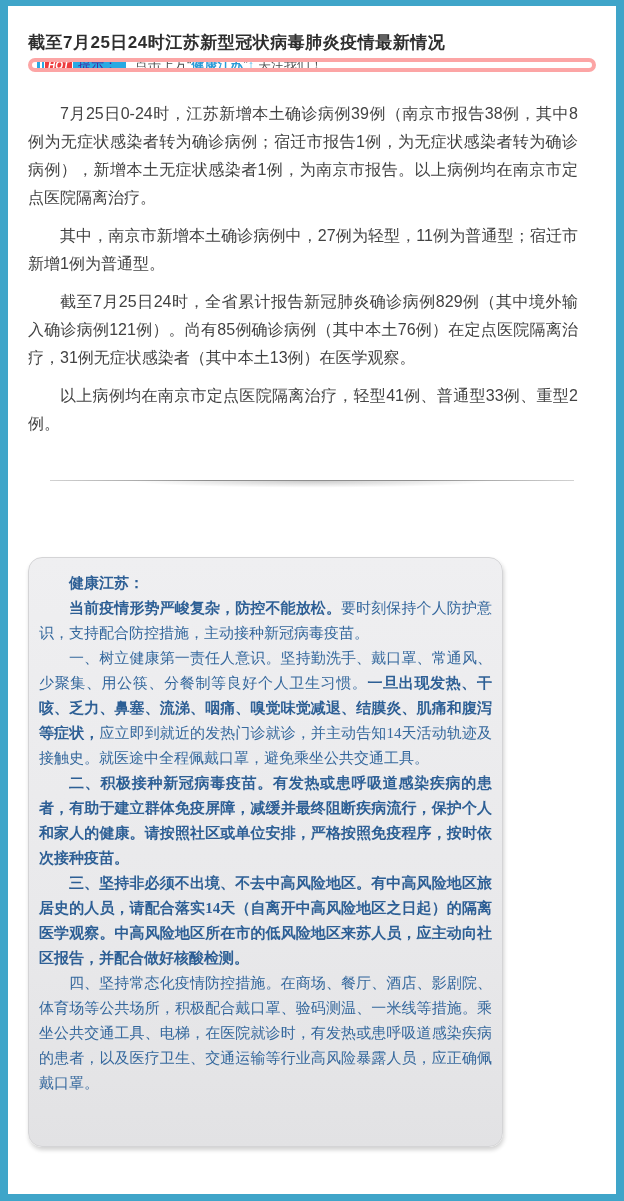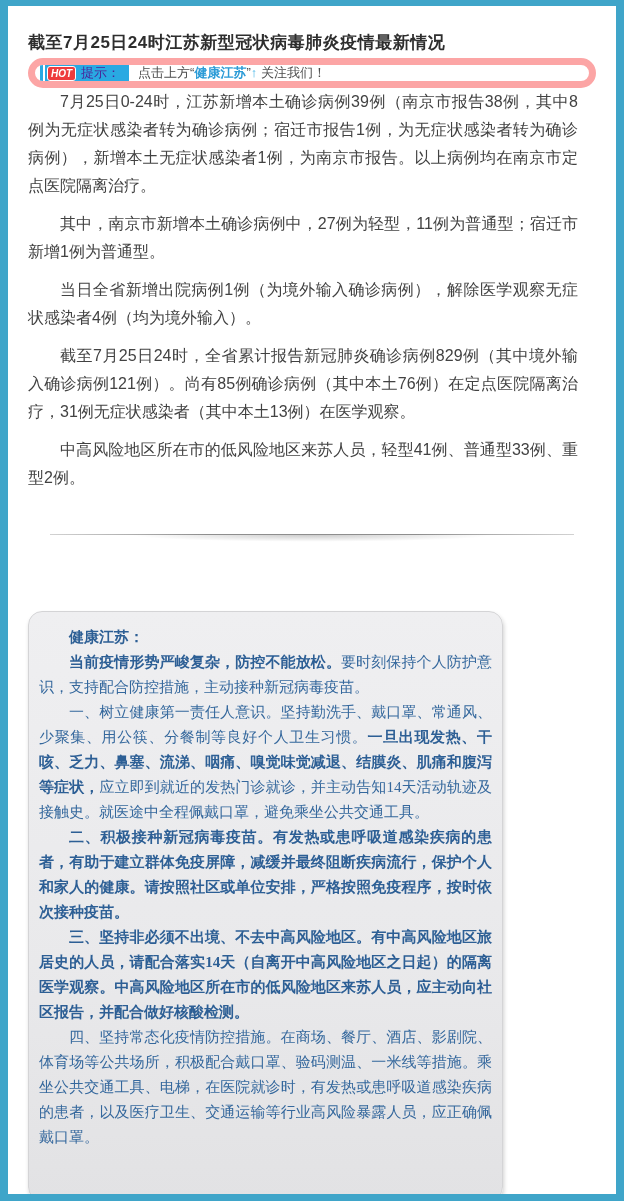--- a/index.html
+++ b/index.html
@@ -14,24 +14,24 @@
 
   .title {
     margin: 0; font-size: 17px; line-height: 30px;
     font-weight: bold; color: #2e2e2e; letter-spacing: 0.5px;
   }
   .byline { margin-top: 13px; margin-bottom: 25px; font-size: 15px; }
   .byline .account { color: #576b95; margin-right: 10px; cursor: pointer; }
   .byline .time { color: #b2b2b2; }
 
   .banner {
-    height: 30px; box-sizing: border-box;
-    border: 7px solid #fca5a5; border-radius: 16px;
+    height: 14px; box-sizing: border-box;
+    border: 4px solid #fca5a5; border-radius: 16px;
     display: flex; align-items: center;
-    padding-left: 5px; 
+    padding-left: 5px; margin-bottom: 28px;
     background: #ffffff; overflow: hidden;
   }
   .accent-bar { width: 3px; height: 18px; background: #29a9e2; border-radius: 2px; flex: 0 0 auto; }
   .tip-chunk {
     display: flex; align-items: center; height: 24px;
     background: #29a9e2; border-radius: 3px;
     margin-left: 2px; padding: 0 9px 0 2px; flex: 0 0 auto;
   }
   .hot-badge {
     background: #ee3b3d; color: #ffffff;
@@ -88,23 +88,22 @@
         <span class="tip-label">提示：</span>
       </span>
       <span class="banner-text">
         <span>点击上方“</span><a class="acct">健康江苏</a><span>”</span><span class="arrow">↑</span><span> 关注我们！</span>
       </span>
     </div>
 
     <div class="body-text" id="body-paragraphs">
         <p>7月25日0-24时，江苏新增本土确诊病例39例（南京市报告38例，其中8例为无症状感染者转为确诊病例；宿迁市报告1例，为无症状感染者转为确诊病例），新增本土无症状感染者1例，为南京市报告。以上病例均在南京市定点医院隔离治疗。</p>
         <p>其中，南京市新增本土确诊病例中，27例为轻型，11例为普通型；宿迁市新增1例为普通型。</p>
-        <p>当日全省新增出院病例1例（为境外输入确诊病例），解除医学观察无症状感染者4例（均为境外输入）。</p>
         <p>截至7月25日24时，全省累计报告新冠肺炎确诊病例829例（其中境外输入确诊病例121例）。尚有85例确诊病例（其中本土76例）在定点医院隔离治疗，31例无症状感染者（其中本土13例）在医学观察。</p>
-        <p>中高风险地区所在市的低风险地区来苏人员，轻型41例、普通型33例、重型2例。</p>
+        <p>以上病例均在南京市定点医院隔离治疗，轻型41例、普通型33例、重型2例。</p>
       </div>
 
     <div class="divider">
       <div class="line"></div>
       <div class="shadow"></div>
     </div>
 
     <div class="expert-box">
       <div class="expert-text" id="expert-paragraphs">
           <p class="heading">健康江苏：</p>

